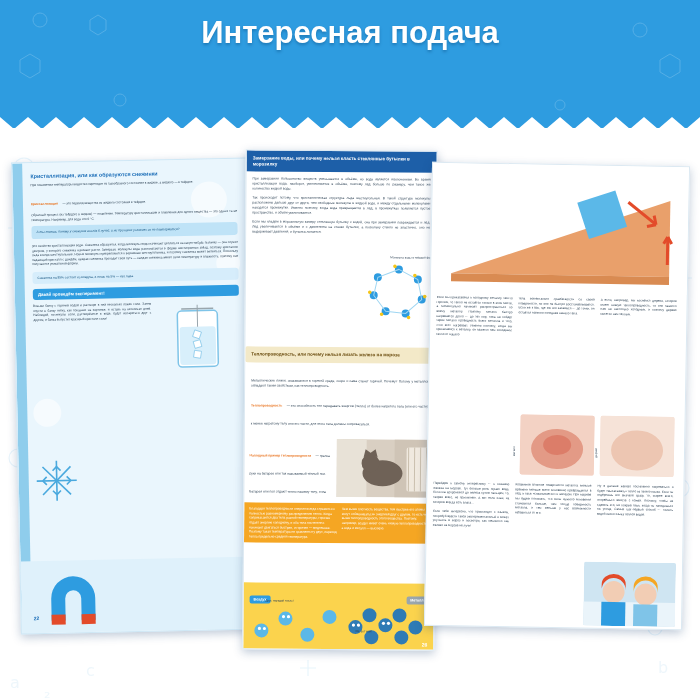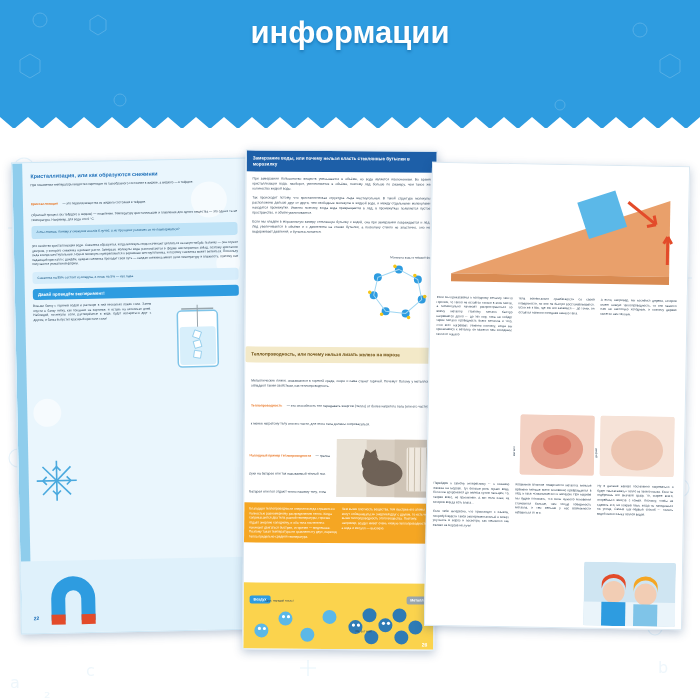--- a/index.html
+++ b/index.html
@@ -128,21 +128,21 @@
       <circle cx="40" cy="20" r="7"></circle>
         <circle cx="120" cy="100" r="6"></circle>
       <circle cx="640" cy="30" r="7"></circle>
         <circle cx="560" cy="105" r="5"></circle>
       <path d="M20 60 l10 -6 l10 6 l0 12 l-10 6 l-10 -6 z"></path>
       <path d="M660 60 l10 -6 l10 6 l0 12 l-10 6 l-10 -6 z"></path>
       <path d="M90 20 l8 -5 l8 5 l0 10 l-8 5 l-8 -5 z"></path>
     </g>
   </svg>
   <div class="banner-title">
-    <div>информации</div>
+    <div>Интересная подача</div>
   </div>
   <svg class="zigzag" viewBox="0 0 700 18" preserveAspectRatio="none">
     <polygon fill="#ffffff" points="0,18 0,6 14,18 28,6 42,18 56,6 70,18 84,6 98,18 112,6 126,18 140,6 154,18 168,6 182,18 196,6 210,18 224,6 238,18 252,6 266,18 280,6 294,18 308,6 322,18 336,6 350,18 364,6 378,18 392,6 406,18 420,6 434,18 448,6 462,18 476,6 490,18 504,6 518,18 532,6 546,18 560,6 574,18 588,6 602,18 616,6 630,18 644,6 658,18 672,6 686,18 700,6 700,18"></polygon>
   </svg>
 </div>
 
 <div class="page-bg">
   <svg class="bg-deco" style="left:0;top:0;width:700px;height:572px;opacity:.35" viewBox="0 0 700 572">
     <g stroke="#bfe3f7" stroke-width="1.2" fill="none">
       <circle cx="24" cy="40" r="10"></circle>

